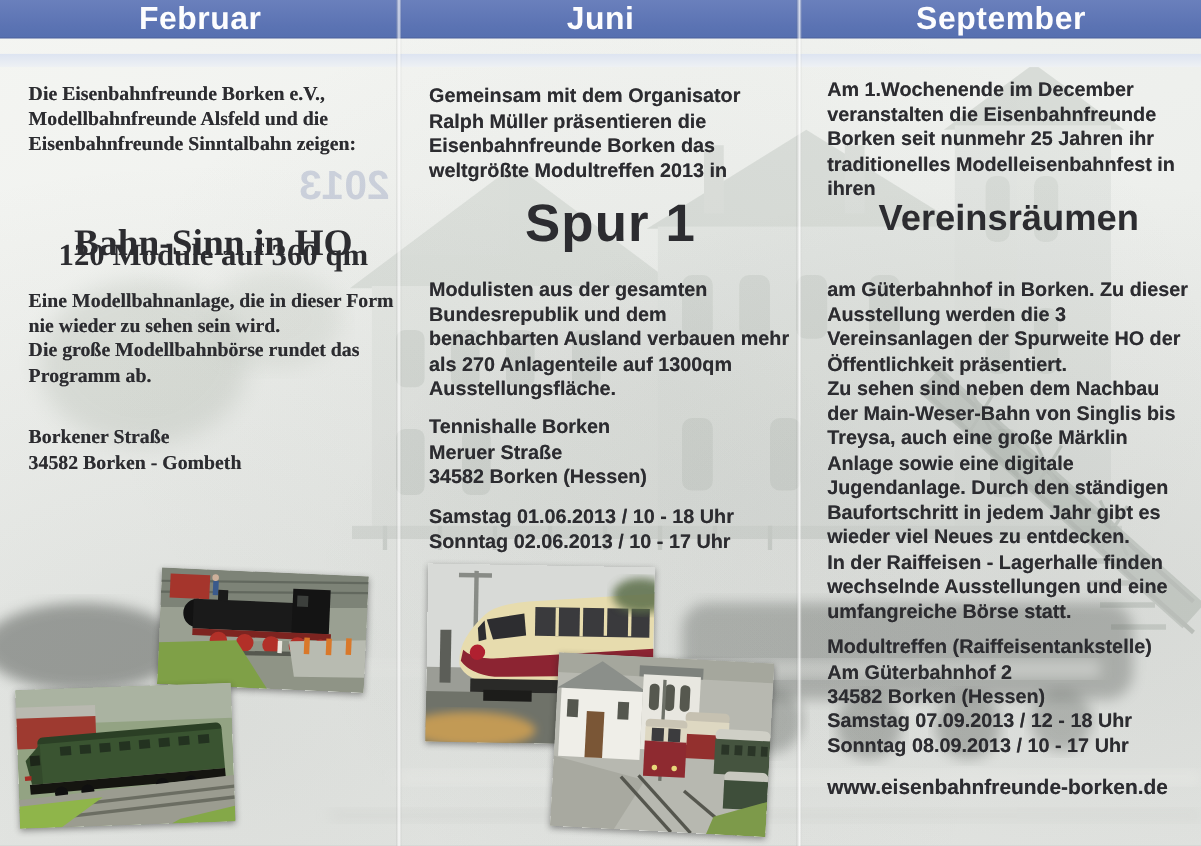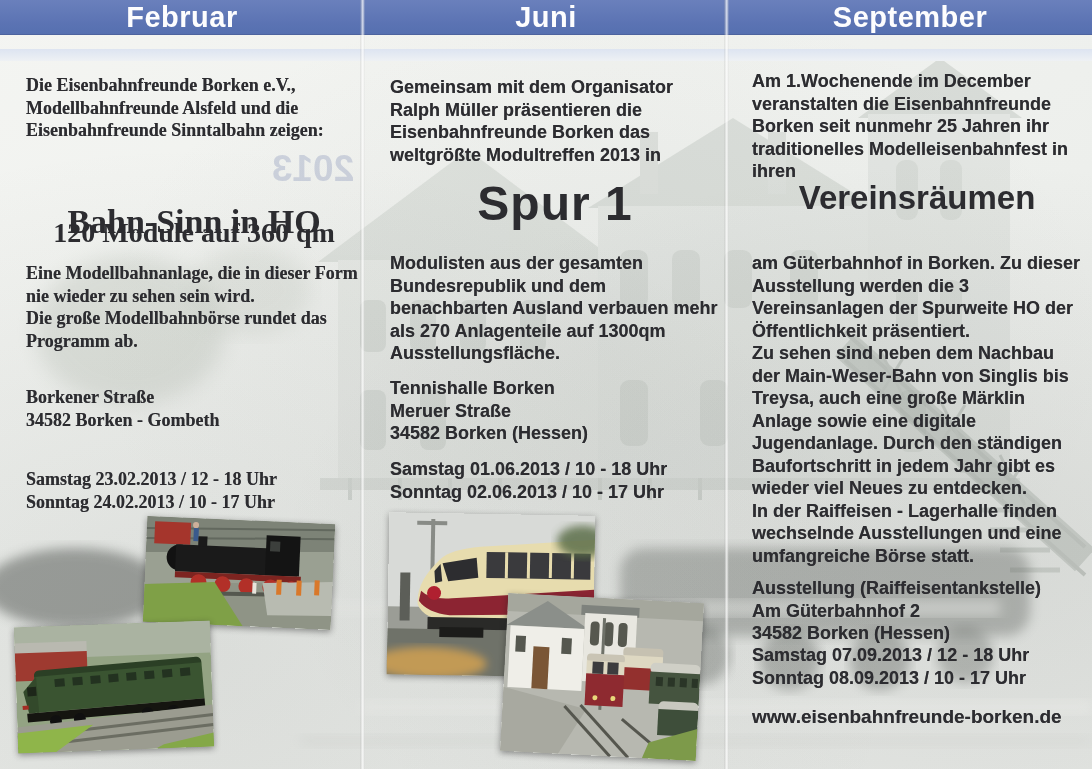--- a/index.html
+++ b/index.html
@@ -153,24 +153,20 @@
     <div class="sec title-lg" style="top:124px">Bahn-Sinn in HO</div>
     <div class="sec subtitle" style="top:159px">120 Module auf 360 qm</div>
     <div class="sec txt" style="top:202px">
       <div>Eine Modellbahnanlage, die in dieser Form nie wieder zu sehen sein wird.</div>
       <div>Die große Modellbahnbörse rundet das Programm ab.</div>
     </div>
     <div class="sec txt nowrap" style="top:326px">
       <div>Borkener Straße</div>
       <div>34582 Borken - Gombeth</div>
     </div>
-    <div class="sec txt nowrap" style="top:408px">
-      <div>Samstag 23.02.2013 / 12 - 18 Uhr</div>
-      <div>Sonntag 24.02.2013 / 10 - 17 Uhr</div>
-    </div>
   </div>
 
   <div class="col c2">
     <div class="sec txt" style="top:16px">Gemeinsam mit dem Organisator Ralph Müller präsentieren die Eisenbahnfreunde Borken das weltgrößte Modultreffen 2013 in</div>
     <div class="sec title-xl" style="top:118px">Spur 1</div>
     <div class="sec txt" style="top:192px">
       <div>Modulisten aus der gesamten Bundesrepublik und dem benachbarten Ausland verbauen mehr als 270 Anlagenteile auf 1300qm Ausstellungsfläche.</div>
     </div>
     <div class="sec txt nowrap" style="top:317px">
       <div>Tennishalle Borken</div>
@@ -185,21 +181,21 @@
 
   <div class="col c3">
     <div class="sec txt" style="top:10px">Am 1.Wochenende im December veranstalten die Eisenbahnfreunde Borken seit nunmehr 25 Jahren ihr traditionelles Modelleisenbahnfest in ihren</div>
     <div class="sec title-md" style="top:120px">Vereinsräumen</div>
     <div class="sec txt" style="top:192px">
       <div>am Güterbahnhof in Borken. Zu dieser Ausstellung werden die 3 Vereinsanlagen der Spurweite HO der Öffentlichkeit präsentiert.</div>
       <div>Zu sehen sind neben dem Nachbau der Main-Weser-Bahn von Singlis bis Treysa, auch eine große Märklin Anlage sowie eine digitale Jugendanlage. Durch den ständigen Baufortschritt in jedem Jahr gibt es wieder viel Neues zu entdecken.</div>
       <div>In der Raiffeisen - Lagerhalle finden wechselnde Ausstellungen und eine umfangreiche Börse statt.</div>
     </div>
     <div class="sec txt nowrap" style="top:517px">
-      <div>Ausstellung (Raiffeisentankstelle)</div>
+      <div>Modultreffen (Raiffeisentankstelle)</div>
       <div>Am Güterbahnhof 2</div>
       <div>34582 Borken (Hessen)</div>
     </div>
     <div class="sec txt nowrap" style="top:584px">
       <div>Samstag 07.09.2013 / 12 - 18 Uhr</div>
       <div>Sonntag 08.09.2013 / 10 - 17 Uhr</div>
     </div>
     <div class="sec txt nowrap" style="top:646px;font-size:19px">www.eisenbahnfreunde-borken.de</div>
   </div>
 

